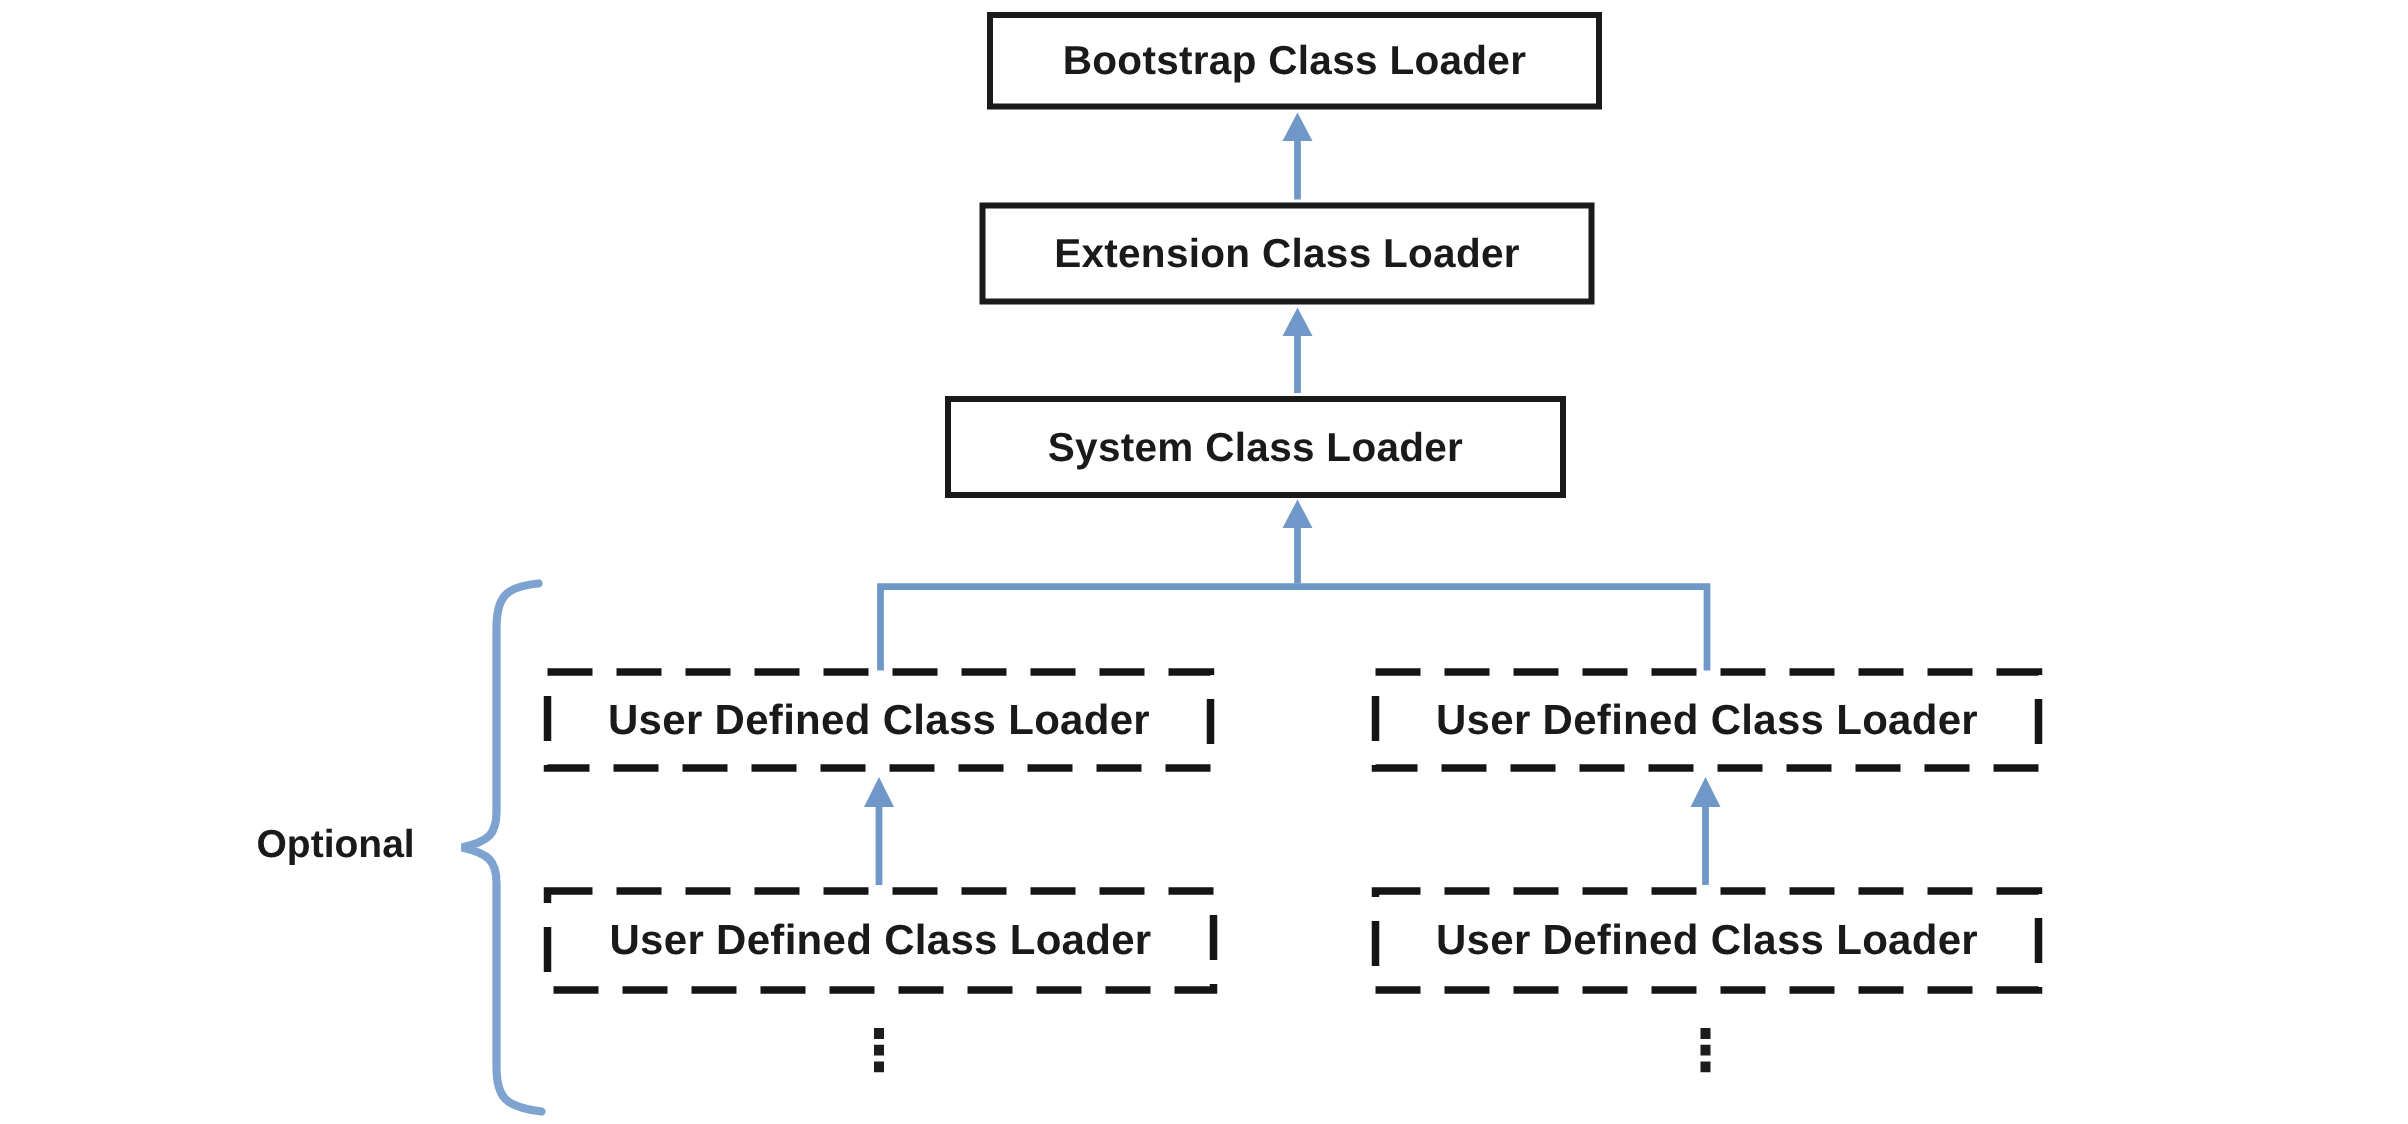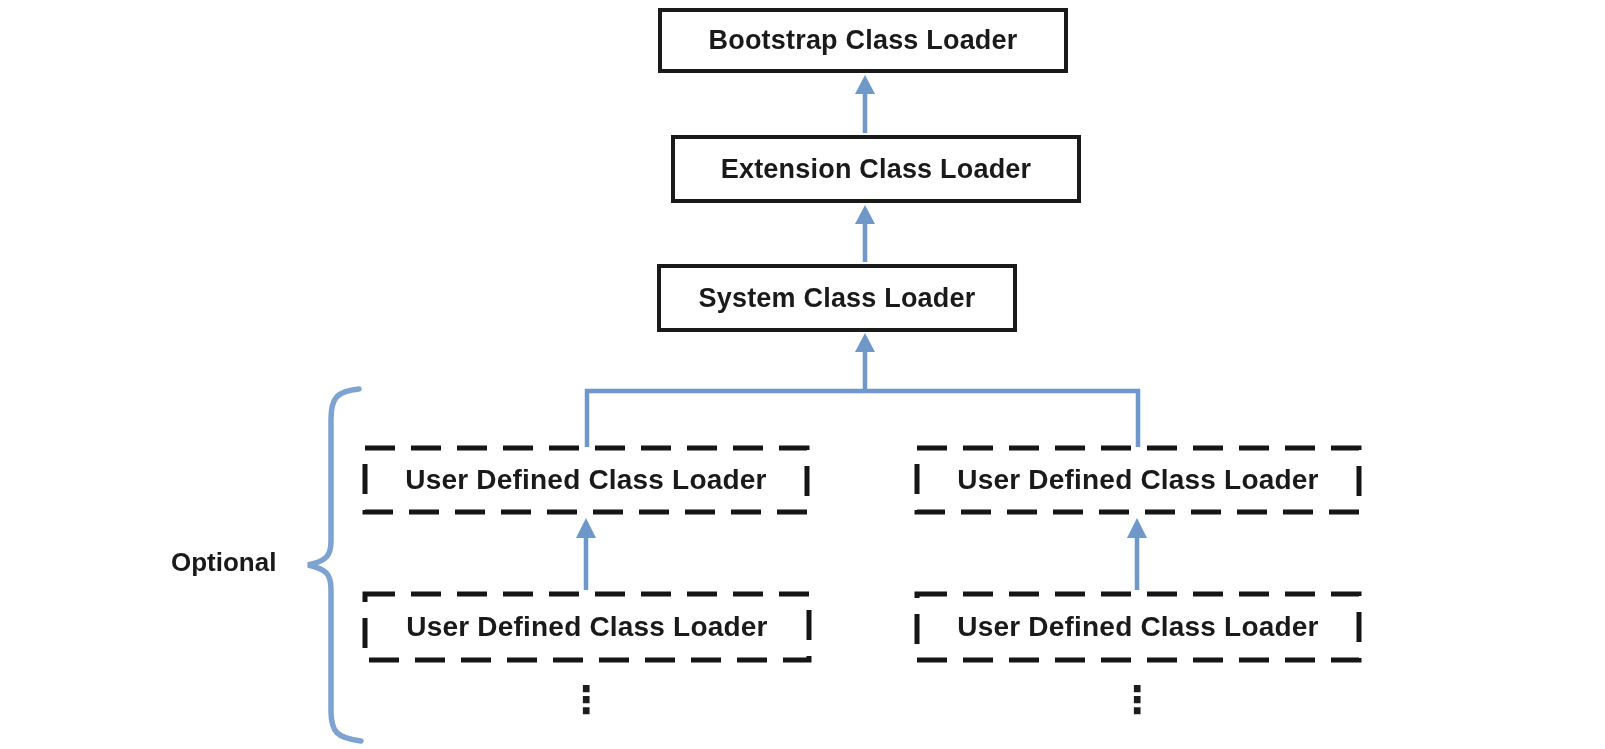--- a/index.html
+++ b/index.html
@@ -108,25 +108,25 @@
       <polygon points="1112,518 1102,538 1122,538" fill="#6f97c8"></polygon>
     </g>
 
     <path d="M334 389 C312 391 306 398 306 419 L306 541 C306 556 301 561 283 565 C301 569 306 574 306 589 L306 711 C306 732 312 738 336 741" fill="none" stroke="#7fa3d1" stroke-width="5.5" stroke-linecap="round"></path>
   </svg>
 
   <div class="box solid" style="left:633px; top:8px; width:410px; height:65px;">
     <span class="box-label">Bootstrap Class Loader</span>
   </div>
 
-  <div class="box solid" style="left:646px; top:135px; width:410px; height:68px;">
+  <div class="box solid" style="left:628px; top:135px; width:410px; height:68px;">
     <span class="box-label">Extension Class Loader</span>
   </div>
 
-  <div class="box solid" style="left:632px; top:264px; width:360px; height:68px;">
+  <div class="box solid" style="left:605px; top:264px; width:414px; height:68px;">
     <span class="box-label">System Class Loader</span>
   </div>
 
   <div class="box dashed" style="left:337px; top:445px; width:448px; height:70px;">
     <svg class="dash-border" viewBox="0 0 448 70" preserveAspectRatio="none">
       <rect x="3" y="3" width="442" height="64" fill="none" stroke="#151515" stroke-width="5" stroke-dasharray="30 16"></rect>
     </svg>
     <span class="box-label">User Defined Class Loader</span>
   </div>
 

